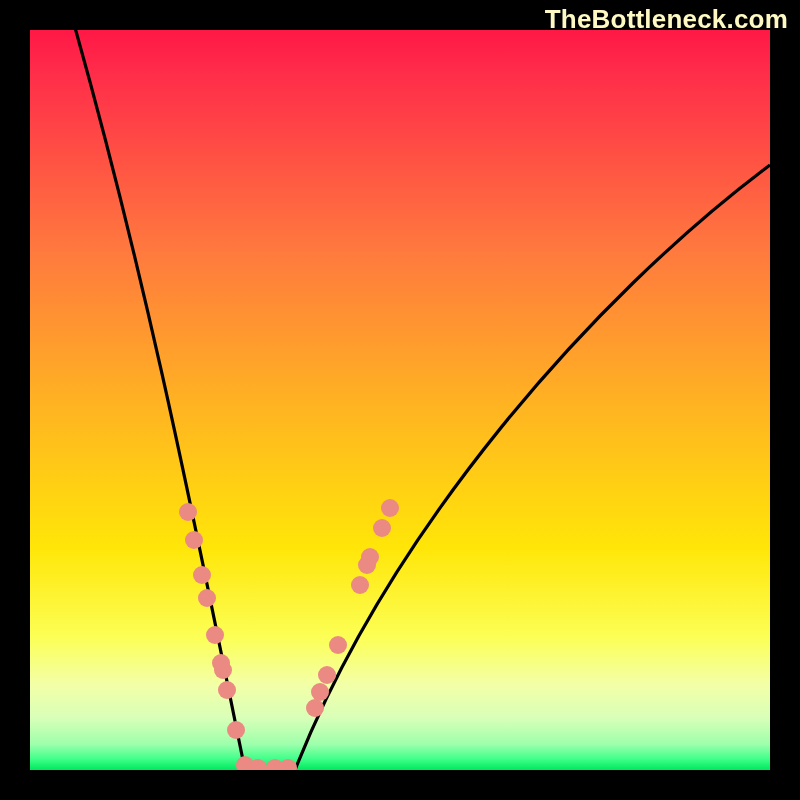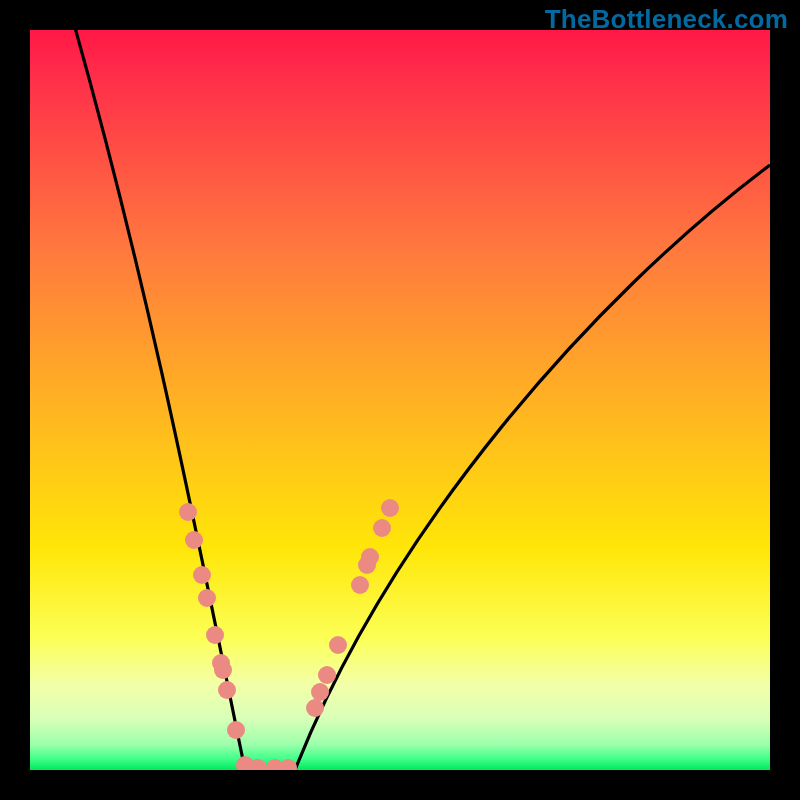--- a/index.html
+++ b/index.html
@@ -22,21 +22,21 @@
   .gradient {
     position: absolute;
     inset: 0;
   }
   .watermark {
     position: absolute;
     top: 4px;
     right: 12px;
     font-size: 26px;
     font-weight: 600;
-    color: #0369a1;
+    color: #fef9c3;
     letter-spacing: 0.2px;
   }
   svg.curves {
     position: absolute;
     inset: 0;
   }
 </style>
 </head>
 <body>
 

